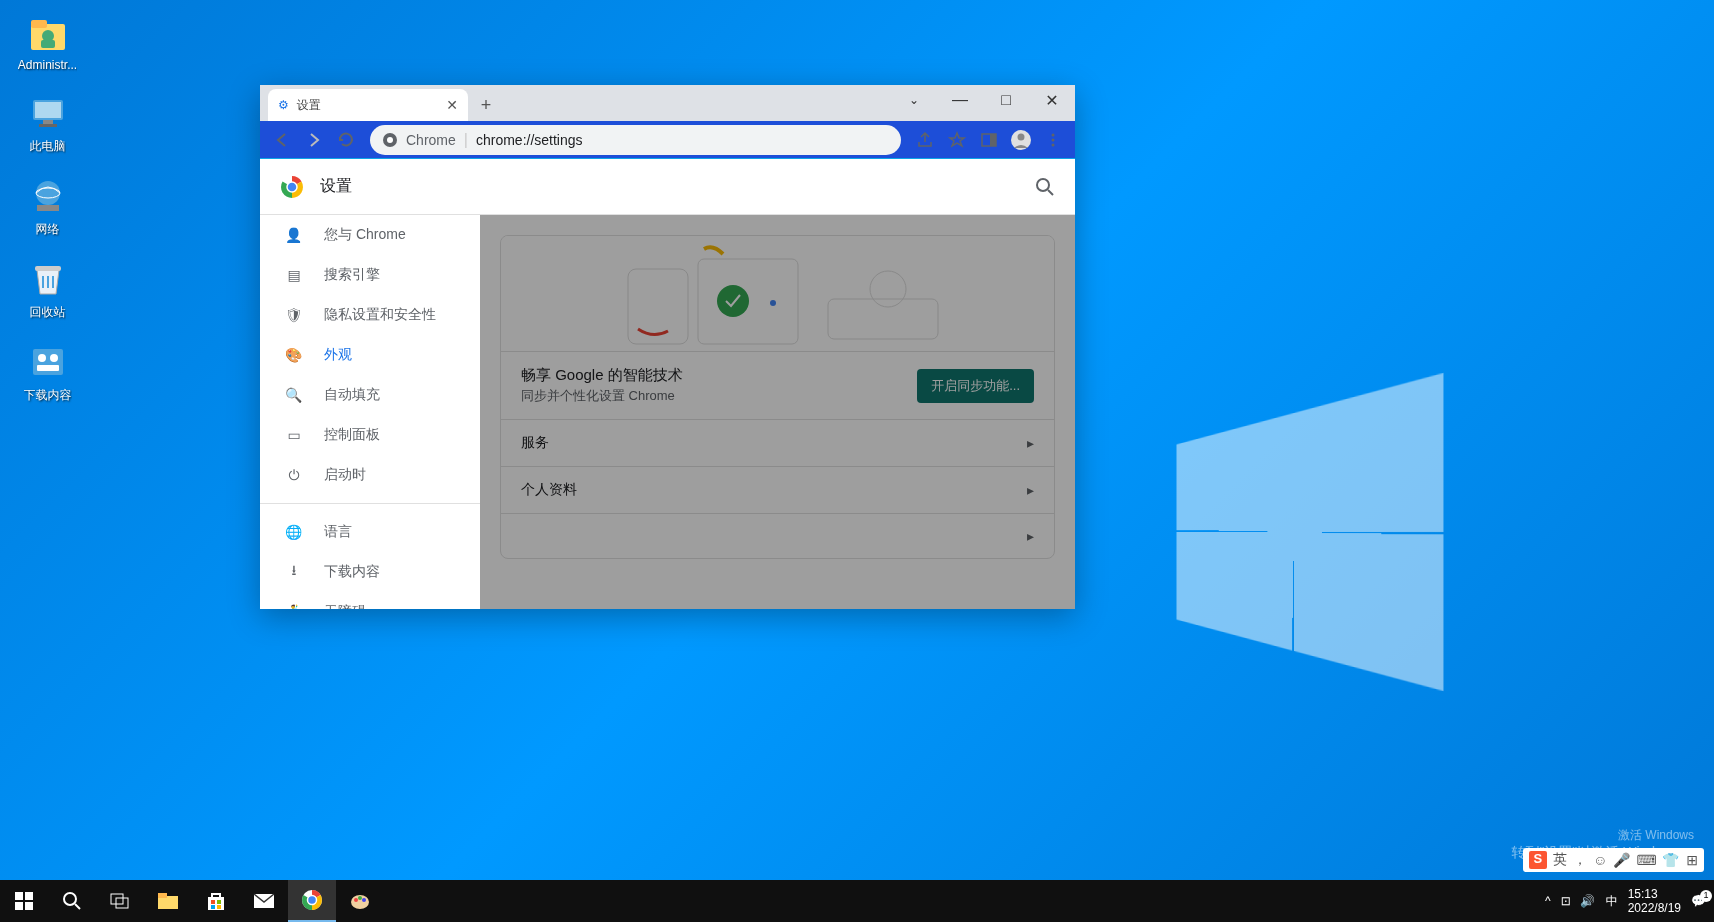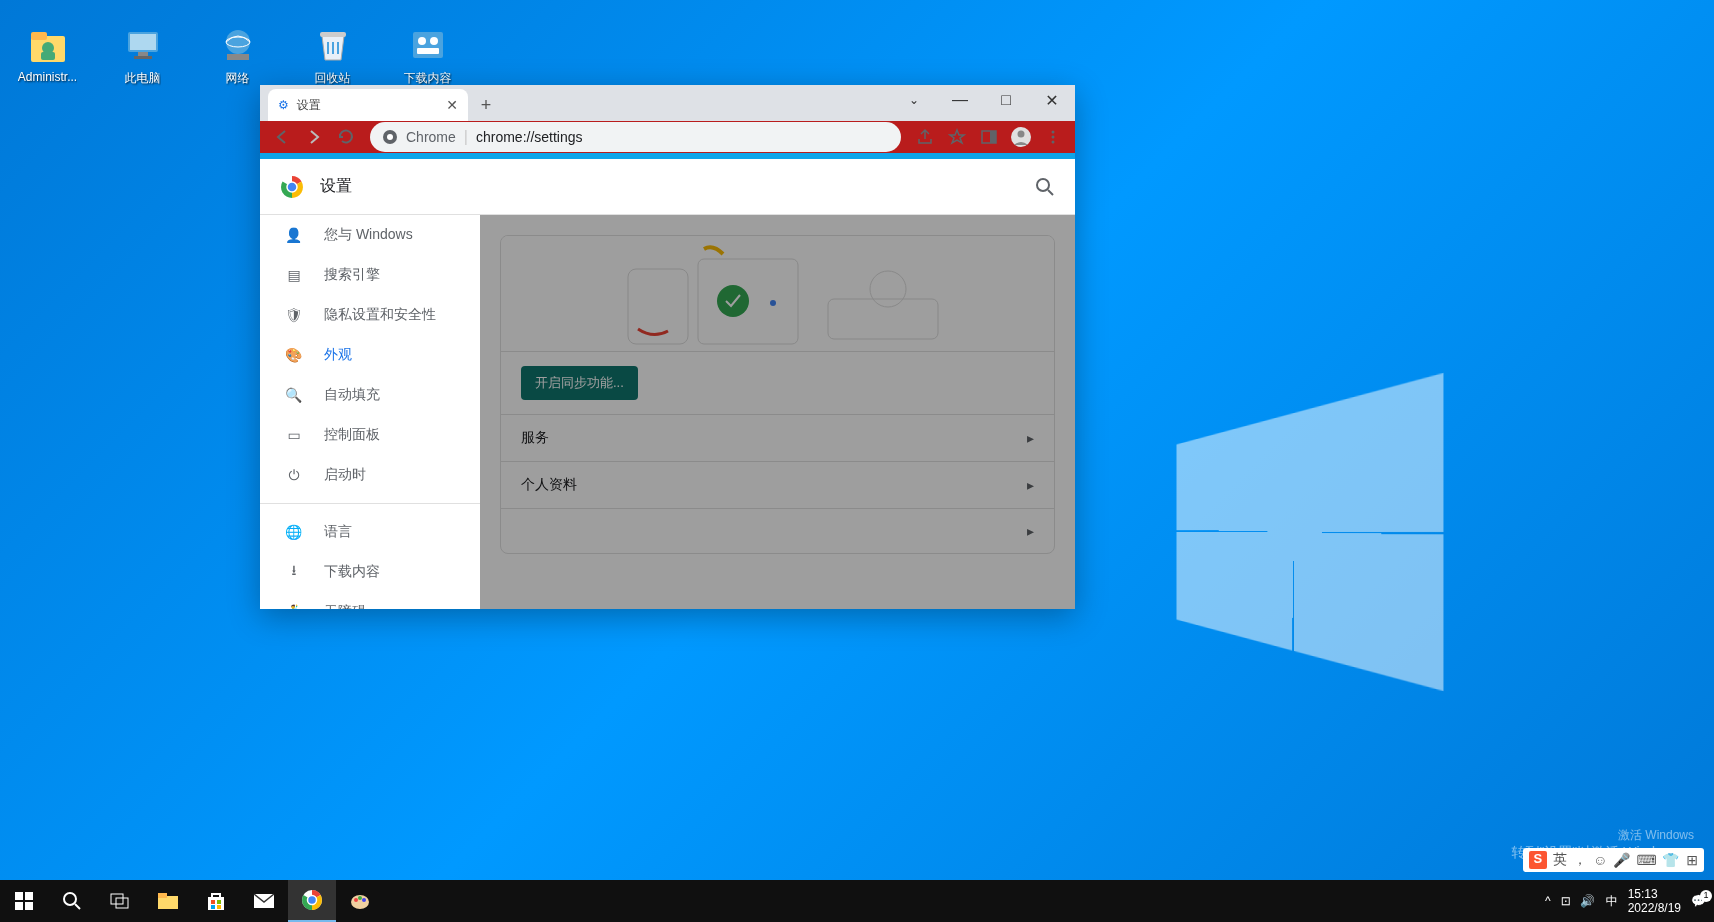--- a/index.html
+++ b/index.html
@@ -1,34 +1,34 @@
 <!DOCTYPE html>
 <html><head>
 <meta charset="utf-8">
 <style>
 *{margin:0;padding:0;box-sizing:border-box;font-family:"Segoe UI","Microsoft YaHei",sans-serif}
 body{width:1714px;height:922px;background:linear-gradient(135deg,#0078d7 0%,#0099ff 50%,#0078d7 100%);overflow:hidden;position:relative}
 .win-logo{position:absolute;right:280px;bottom:250px;width:280px;height:280px;opacity:.5}
 .win-logo::before{content:"";position:absolute;width:280px;height:280px;background:conic-gradient(from 0deg at 50% 50%,#fff 0deg,#fff 90deg,transparent 90deg,transparent 91deg,#fff 91deg,#fff 180deg,transparent 180deg,transparent 181deg,#fff 181deg,#fff 270deg,transparent 270deg,transparent 271deg,#fff 271deg,#fff 360deg);transform:perspective(400px) rotateY(-20deg);clip-path:polygon(0 15%,100% 0,100% 100%,0 85%)}
-.desktop-icons{position:absolute;top:24px;left:10px;display:flex;flex-direction:row;gap:20px}
+.desktop-icons{position:absolute;top:12px;left:10px;display:flex;flex-direction:column;gap:20px}
 .desktop-icon{width:75px;display:flex;flex-direction:column;align-items:center;gap:4px;cursor:pointer}
 .desktop-icon .ico{width:42px;height:42px;display:flex;align-items:center;justify-content:center}
 .desktop-icon .lbl{color:#fff;font-size:12px;text-shadow:1px 1px 2px rgba(0,0,0,.8);text-align:center;white-space:nowrap;overflow:hidden;text-overflow:ellipsis;max-width:75px}
 .watermark{position:absolute;right:20px;bottom:60px;text-align:right;color:rgba(255,255,255,.5);font-size:14px}
 .watermark .line1{font-size:12px}
 .ime-bar{position:absolute;right:10px;bottom:50px;background:#fff;border-radius:3px;padding:3px 6px;display:flex;gap:6px;align-items:center;font-size:14px;color:#555}
 .ime-bar .sogou{background:#fc5531;color:#fff;width:18px;height:18px;border-radius:2px;text-align:center;font-weight:bold;font-size:13px}
 .chrome-window{position:absolute;left:260px;top:85px;width:815px;height:524px;background:#fff;box-shadow:0 8px 30px rgba(0,0,0,.3);display:flex;flex-direction:column}
 .titlebar{height:36px;background:#dee1e6;display:flex;align-items:flex-end}
 .tab{background:#fff;height:32px;margin-left:8px;padding:0 10px;display:flex;align-items:center;gap:8px;border-radius:8px 8px 0 0;min-width:200px;font-size:12px;color:#444}
 .tab .close{margin-left:auto;color:#555;font-size:14px}
 .newtab{width:28px;height:28px;color:#555;font-size:18px;display:flex;align-items:center;justify-content:center;margin-left:4px;margin-bottom:2px}
 .win-controls{margin-left:auto;display:flex;align-self:flex-start}
 .win-btn{width:46px;height:30px;display:flex;align-items:center;justify-content:center;color:#333}
-.toolbar{height:38px;background:#b91c1c;border-bottom:6px solid #0ea5e9;display:flex;align-items:center;padding:0 8px;gap:4px}
+.toolbar{height:38px;background:#1d4ed8;border-bottom:1px solid #0ea5e9;display:flex;align-items:center;padding:0 8px;gap:4px}
 .tbtn{width:28px;height:28px;display:flex;align-items:center;justify-content:center;color:#5f6368;border-radius:50%}
 .tbtn.disabled{color:#bbb}
 .omnibox{flex:1;height:30px;background:#f1f3f4;border-radius:15px;display:flex;align-items:center;padding:0 12px;gap:8px;margin:0 6px}
 .omnibox .label{color:#5f6368;font-size:14px}
 .omnibox .sep{color:#ccc}
 .omnibox .url{color:#202124;font-size:14px}
 .content{flex:1;display:flex;position:relative;overflow:hidden}
 .settings-header{position:absolute;top:0;left:0;right:0;height:56px;background:#fff;border-bottom:1px solid #e0e0e0;display:flex;align-items:center;padding:0 20px;gap:16px;z-index:2}
 .settings-header .chrome-logo{width:24px;height:24px}
 .settings-header .title{font-size:16px;color:#202124}
@@ -240,20 +240,24 @@
               <rect x="50" y="30" width="60" height="75" fill="none" stroke="#ddd" rx="8"></rect>
               <rect x="120" y="20" width="100" height="85" fill="none" stroke="#ddd" rx="6"></rect>
               <circle cx="155" cy="62" r="16" fill="#34a853"></circle>
               <path d="M148 62 L153 67 L162 56" stroke="#fff" stroke-width="2" fill="none"></path>
               <path d="M126 10 Q135 5 145 15" stroke="#fbbc05" stroke-width="4" fill="none"></path>
               <circle cx="195" cy="64" r="3" fill="#4285f4"></circle>
               <path d="M60 90 Q75 100 90 92" stroke="#ea4335" stroke-width="3" fill="none"></path>
             </svg>
         </div>
         <div class="card-title-row">
+          <div class="texts">
+            <div class="t1">畅享 Google 的智能技术</div>
+            <div class="t2">同步并个性化设置 Chrome</div>
+          </div>
           <button class="sync-btn">开启同步功能...</button>
         </div>
         <div class="card-row">
           <span>服务</span>
           <span class="arrow">▸</span>
         </div>
         <div class="card-row">
           <span>个人资料</span>
           <span class="arrow">▸</span>
         </div>
@@ -261,21 +265,21 @@
           <span></span>
           <span class="arrow">▸</span>
         </div>
       </div>
     </div>
     <div class="main-overlay"></div>
 
     <div class="sidebar">
       <div class="nav-item">
           <span class="nico">👤</span>
-          <span>您与 Windows</span>
+          <span>您与 Chrome</span>
         </div>
       <div class="nav-item">
           <span class="nico">▤</span>
           <span>搜索引擎</span>
         </div>
       <div class="nav-item">
           <span class="nico">🛡</span>
           <span>隐私设置和安全性</span>
         </div>
       <div class="nav-item active">

